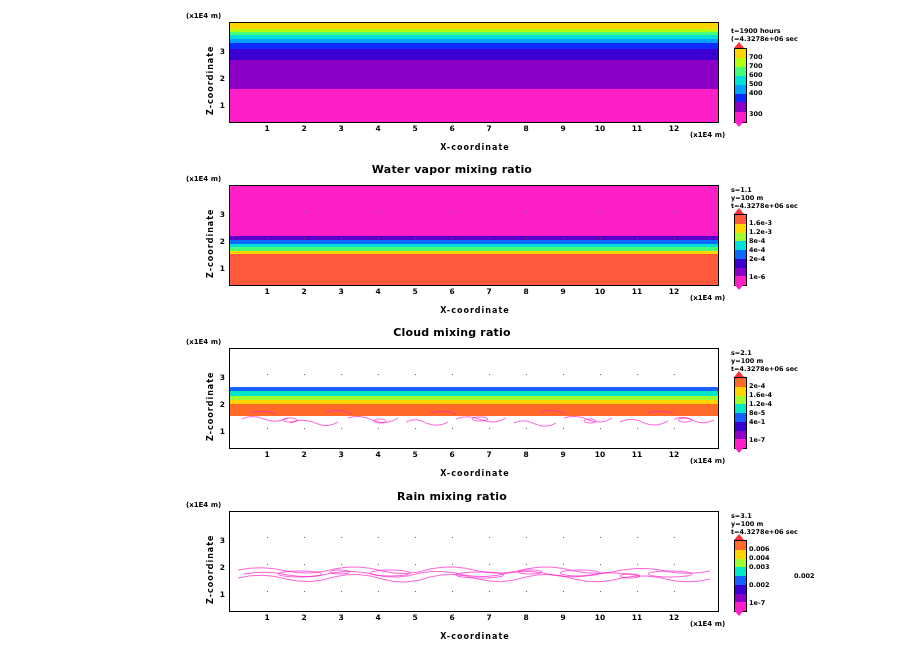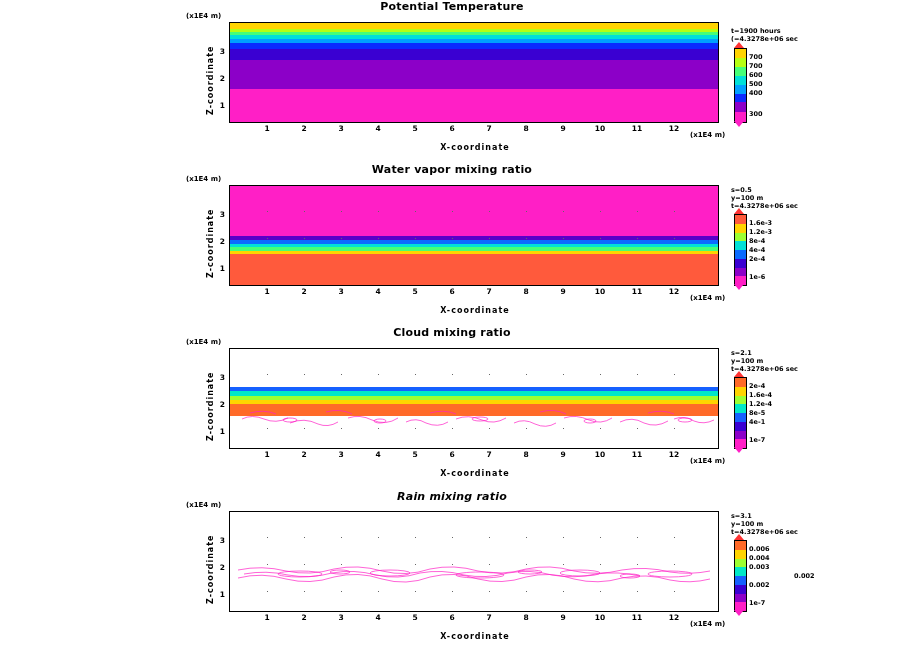--- a/index.html
+++ b/index.html
@@ -20,21 +20,20 @@
   .cbar-info{position:absolute;font-size:6.5px;color:#000;font-weight:bold;white-space:nowrap;line-height:8px;}
   .arrow-up{position:absolute;width:0;height:0;border-left:5.5px solid transparent;border-right:5.5px solid transparent;}
   .arrow-dn{position:absolute;width:0;height:0;border-left:5.5px solid transparent;border-right:5.5px solid transparent;}
   .dots{position:absolute;left:0;top:0;width:100%;height:100%;}
   svg{display:block;}
 </style>
 </head>
 <body>
 
 <div class="panel" style="top:0;height:160px;">
-  <div class="title" style="top:0px;">Potential Temperature</div>
   <div class="unit-top" style="left:186px;top:12px;">(x1E4 m)</div>
   <div class="ylabel" style="left:206px;top:115px;">Z-coordinate</div>
   <div class="ytick" style="left:213px;top:47px;">3</div>
   <div class="ytick" style="left:213px;top:74px;">2</div>
   <div class="ytick" style="left:213px;top:101px;">1</div>
 
   <div class="axes" style="left:229px;top:22px;width:488px;height:99px;">
     <div class="band" style="bottom:0%;height:33%;background:#FF1FC6;"></div>
     <div class="band" style="bottom:33%;height:29.4%;background:#8C00C8;"></div>
     <div class="band" style="bottom:62.4%;height:11.8%;background:#3A00D2;"></div>
@@ -137,21 +136,21 @@
   <div class="xtick" style="left:444px;top:124px;">6</div>
   <div class="xtick" style="left:481px;top:124px;">7</div>
   <div class="xtick" style="left:518px;top:124px;">8</div>
   <div class="xtick" style="left:555px;top:124px;">9</div>
   <div class="xtick" style="left:592px;top:124px;">10</div>
   <div class="xtick" style="left:629px;top:124px;">11</div>
   <div class="xtick" style="left:666px;top:124px;">12</div>
   <div class="unit-bot" style="left:690px;top:131px;">(x1E4 m)</div>
   <div class="xlabel" style="left:400px;top:143px;width:150px;">X-coordinate</div>
 
-  <div class="cbar-info" style="left:731px;top:23px;">s=0.5</div>
+  <div class="cbar-info" style="left:731px;top:23px;">s=1.1</div>
   <div class="cbar-info" style="left:731px;top:31px;">y=100 m</div>
   <div class="cbar-info" style="left:731px;top:39px;">t=4.3278e+06 sec</div>
   <div class="arrow-up" style="left:734px;top:45px;border-bottom:6px solid #FF3333;"></div>
   <div class="cbar" style="left:734px;top:51px;height:70px;">
     <div class="cbar-seg" style="top:0;height:12.5%;background:#FF5A3C;"></div>
     <div class="cbar-seg" style="top:12.5%;height:12.5%;background:#FFD400;"></div>
     <div class="cbar-seg" style="top:25%;height:12.5%;background:#9CFF32;"></div>
     <div class="cbar-seg" style="top:37.5%;height:12.5%;background:#00E0D8;"></div>
     <div class="cbar-seg" style="top:50%;height:12.5%;background:#0B6BFF;"></div>
     <div class="cbar-seg" style="top:62.5%;height:12.5%;background:#3A00D2;"></div>
@@ -264,21 +263,21 @@
   <div class="arrow-dn" style="left:734px;top:121px;border-top:6px solid #FF1FC6;"></div>
   <div class="cbar-lab" style="left:749px;top:56px;">2e-4</div>
   <div class="cbar-lab" style="left:749px;top:65px;">1.6e-4</div>
   <div class="cbar-lab" style="left:749px;top:74px;">1.2e-4</div>
   <div class="cbar-lab" style="left:749px;top:83px;">8e-5</div>
   <div class="cbar-lab" style="left:749px;top:92px;">4e-1</div>
   <div class="cbar-lab" style="left:749px;top:110px;">1e-7</div>
 </div>
 
 <div class="panel" style="top:489px;height:165px;">
-  <div class="title" style="top:1px;font-style:italic;">Rain mixing ratio</div>
+  <div class="title" style="top:1px;">Rain mixing ratio</div>
   <div class="unit-top" style="left:186px;top:12px;">(x1E4 m)</div>
   <div class="ylabel" style="left:206px;top:115px;">Z-coordinate</div>
   <div class="ytick" style="left:213px;top:47px;">3</div>
   <div class="ytick" style="left:213px;top:74px;">2</div>
   <div class="ytick" style="left:213px;top:101px;">1</div>
 
   <div class="axes" style="left:229px;top:22px;width:488px;height:99px;">
     <svg class="dots" viewBox="0 0 488 99" preserveAspectRatio="none">
       <g fill="#666">
         <rect x="37" y="25" width="1" height="1"></rect>

